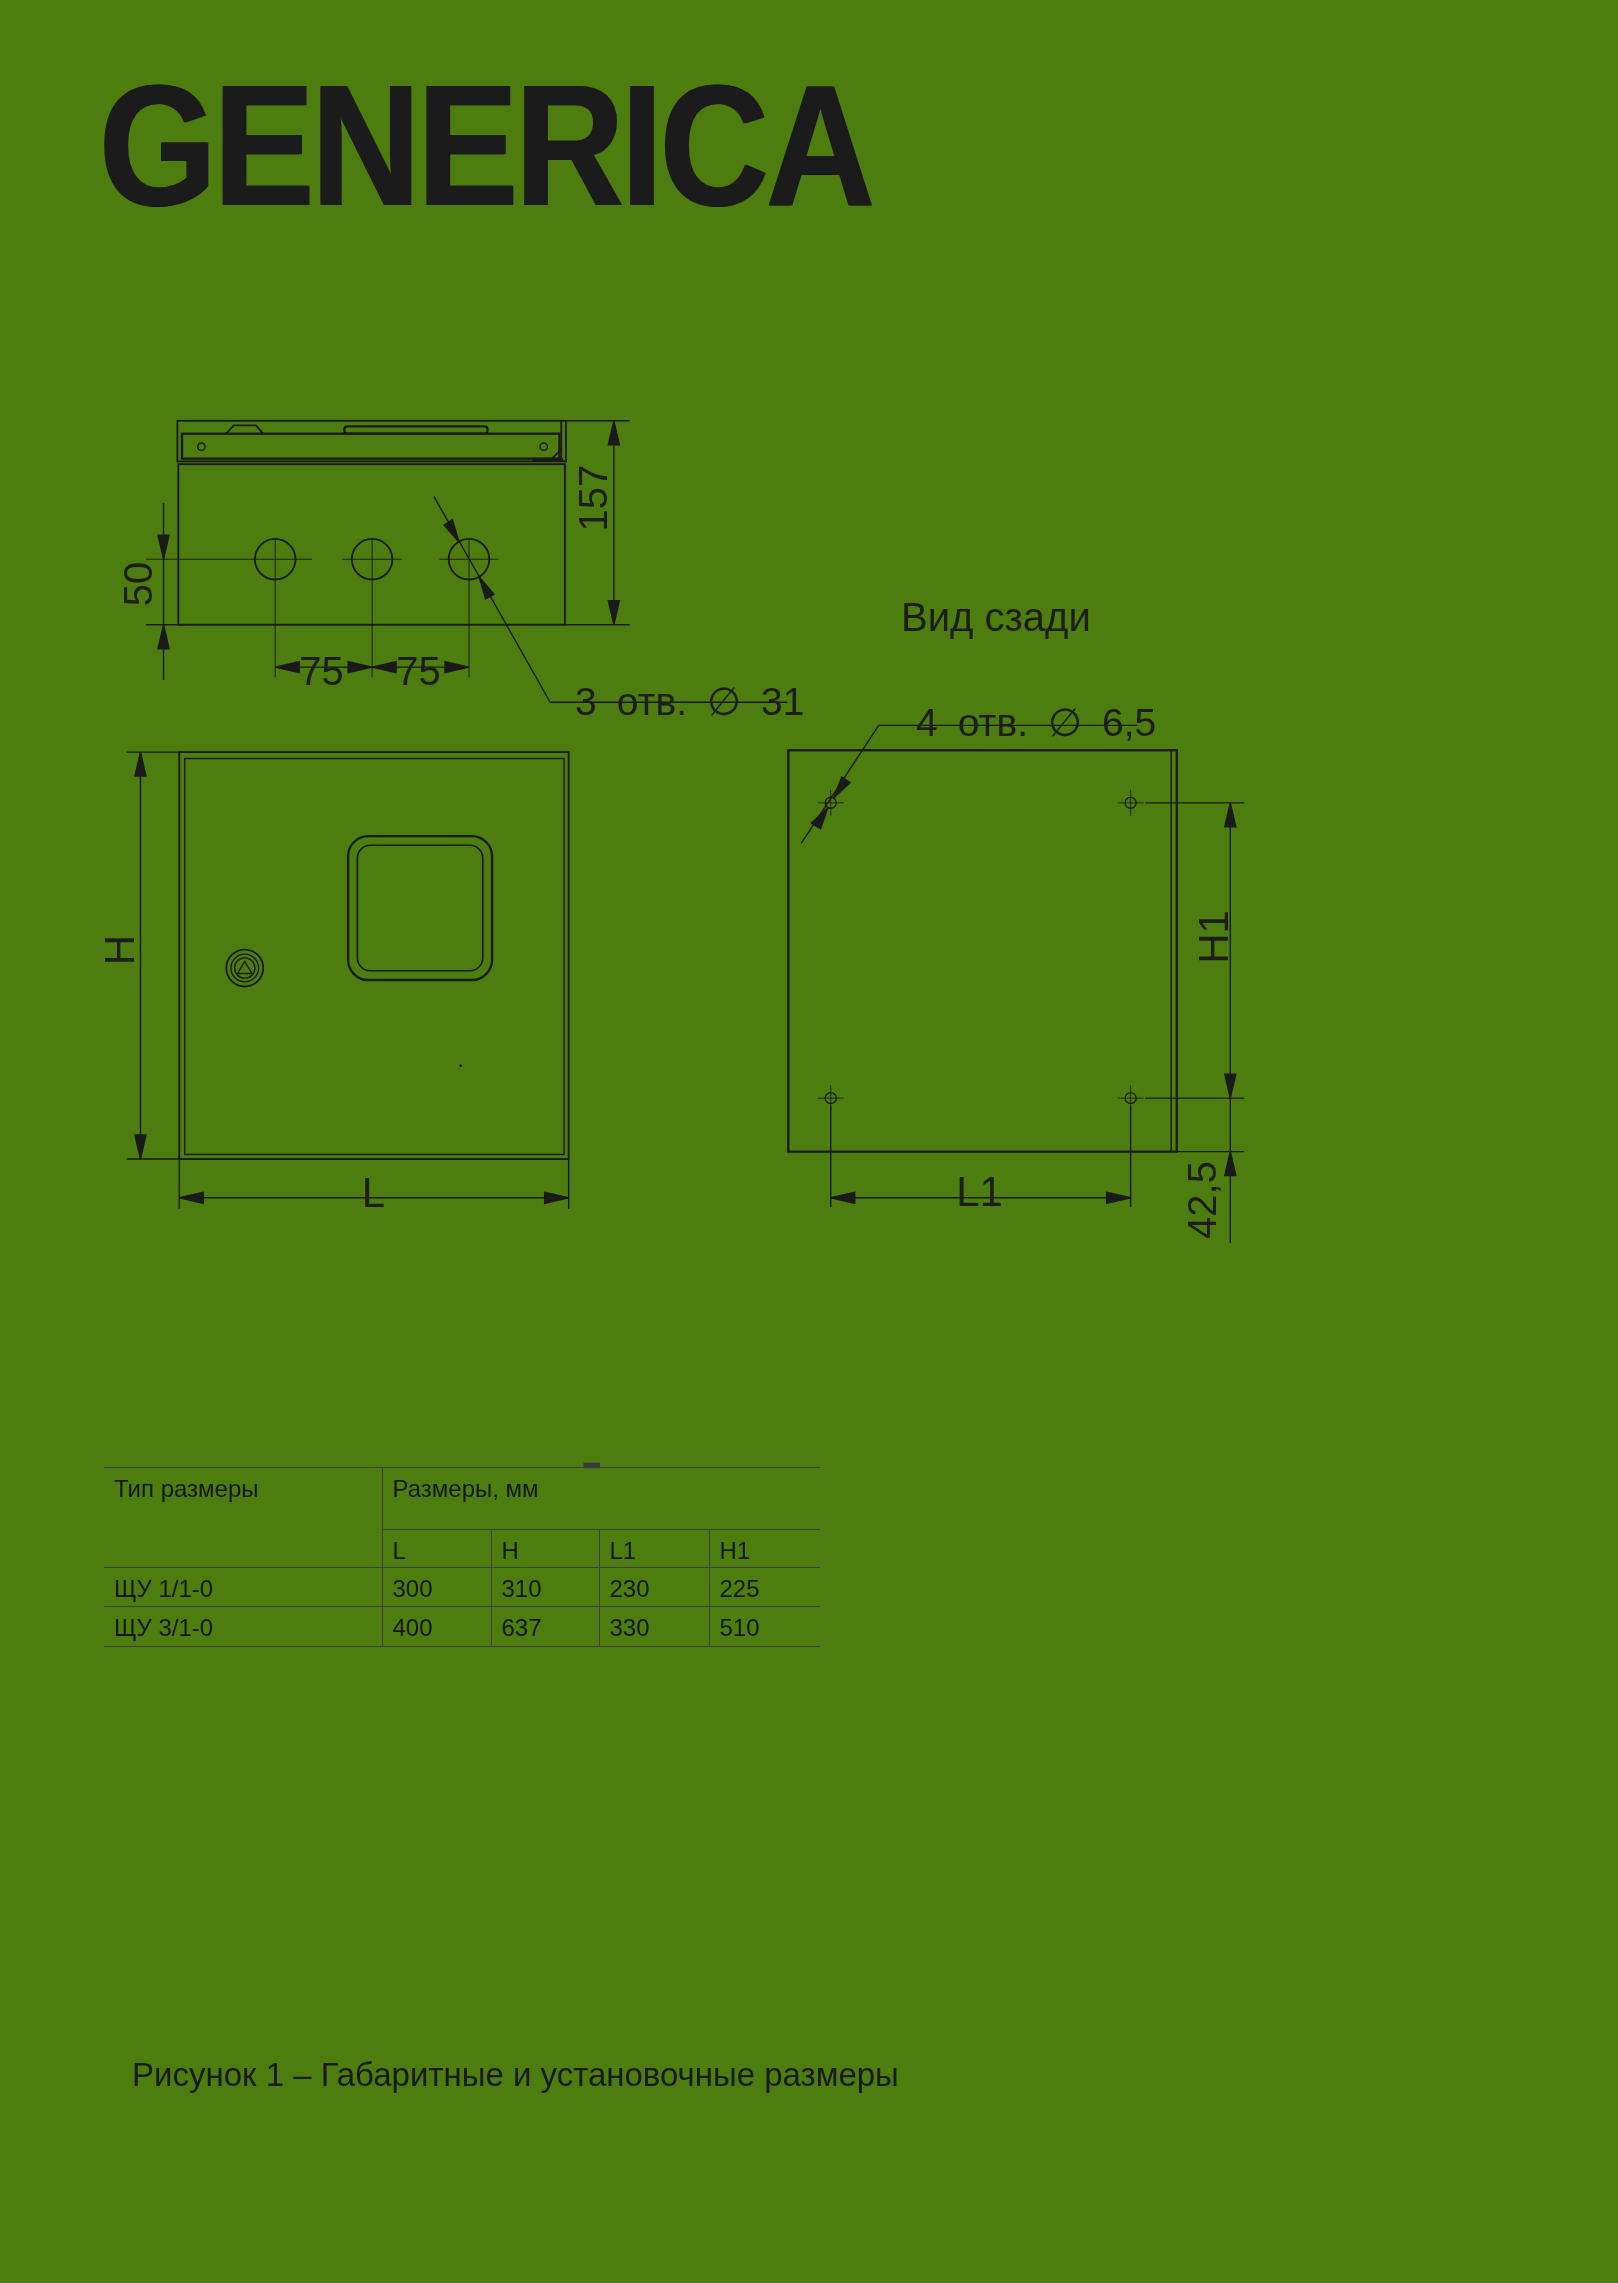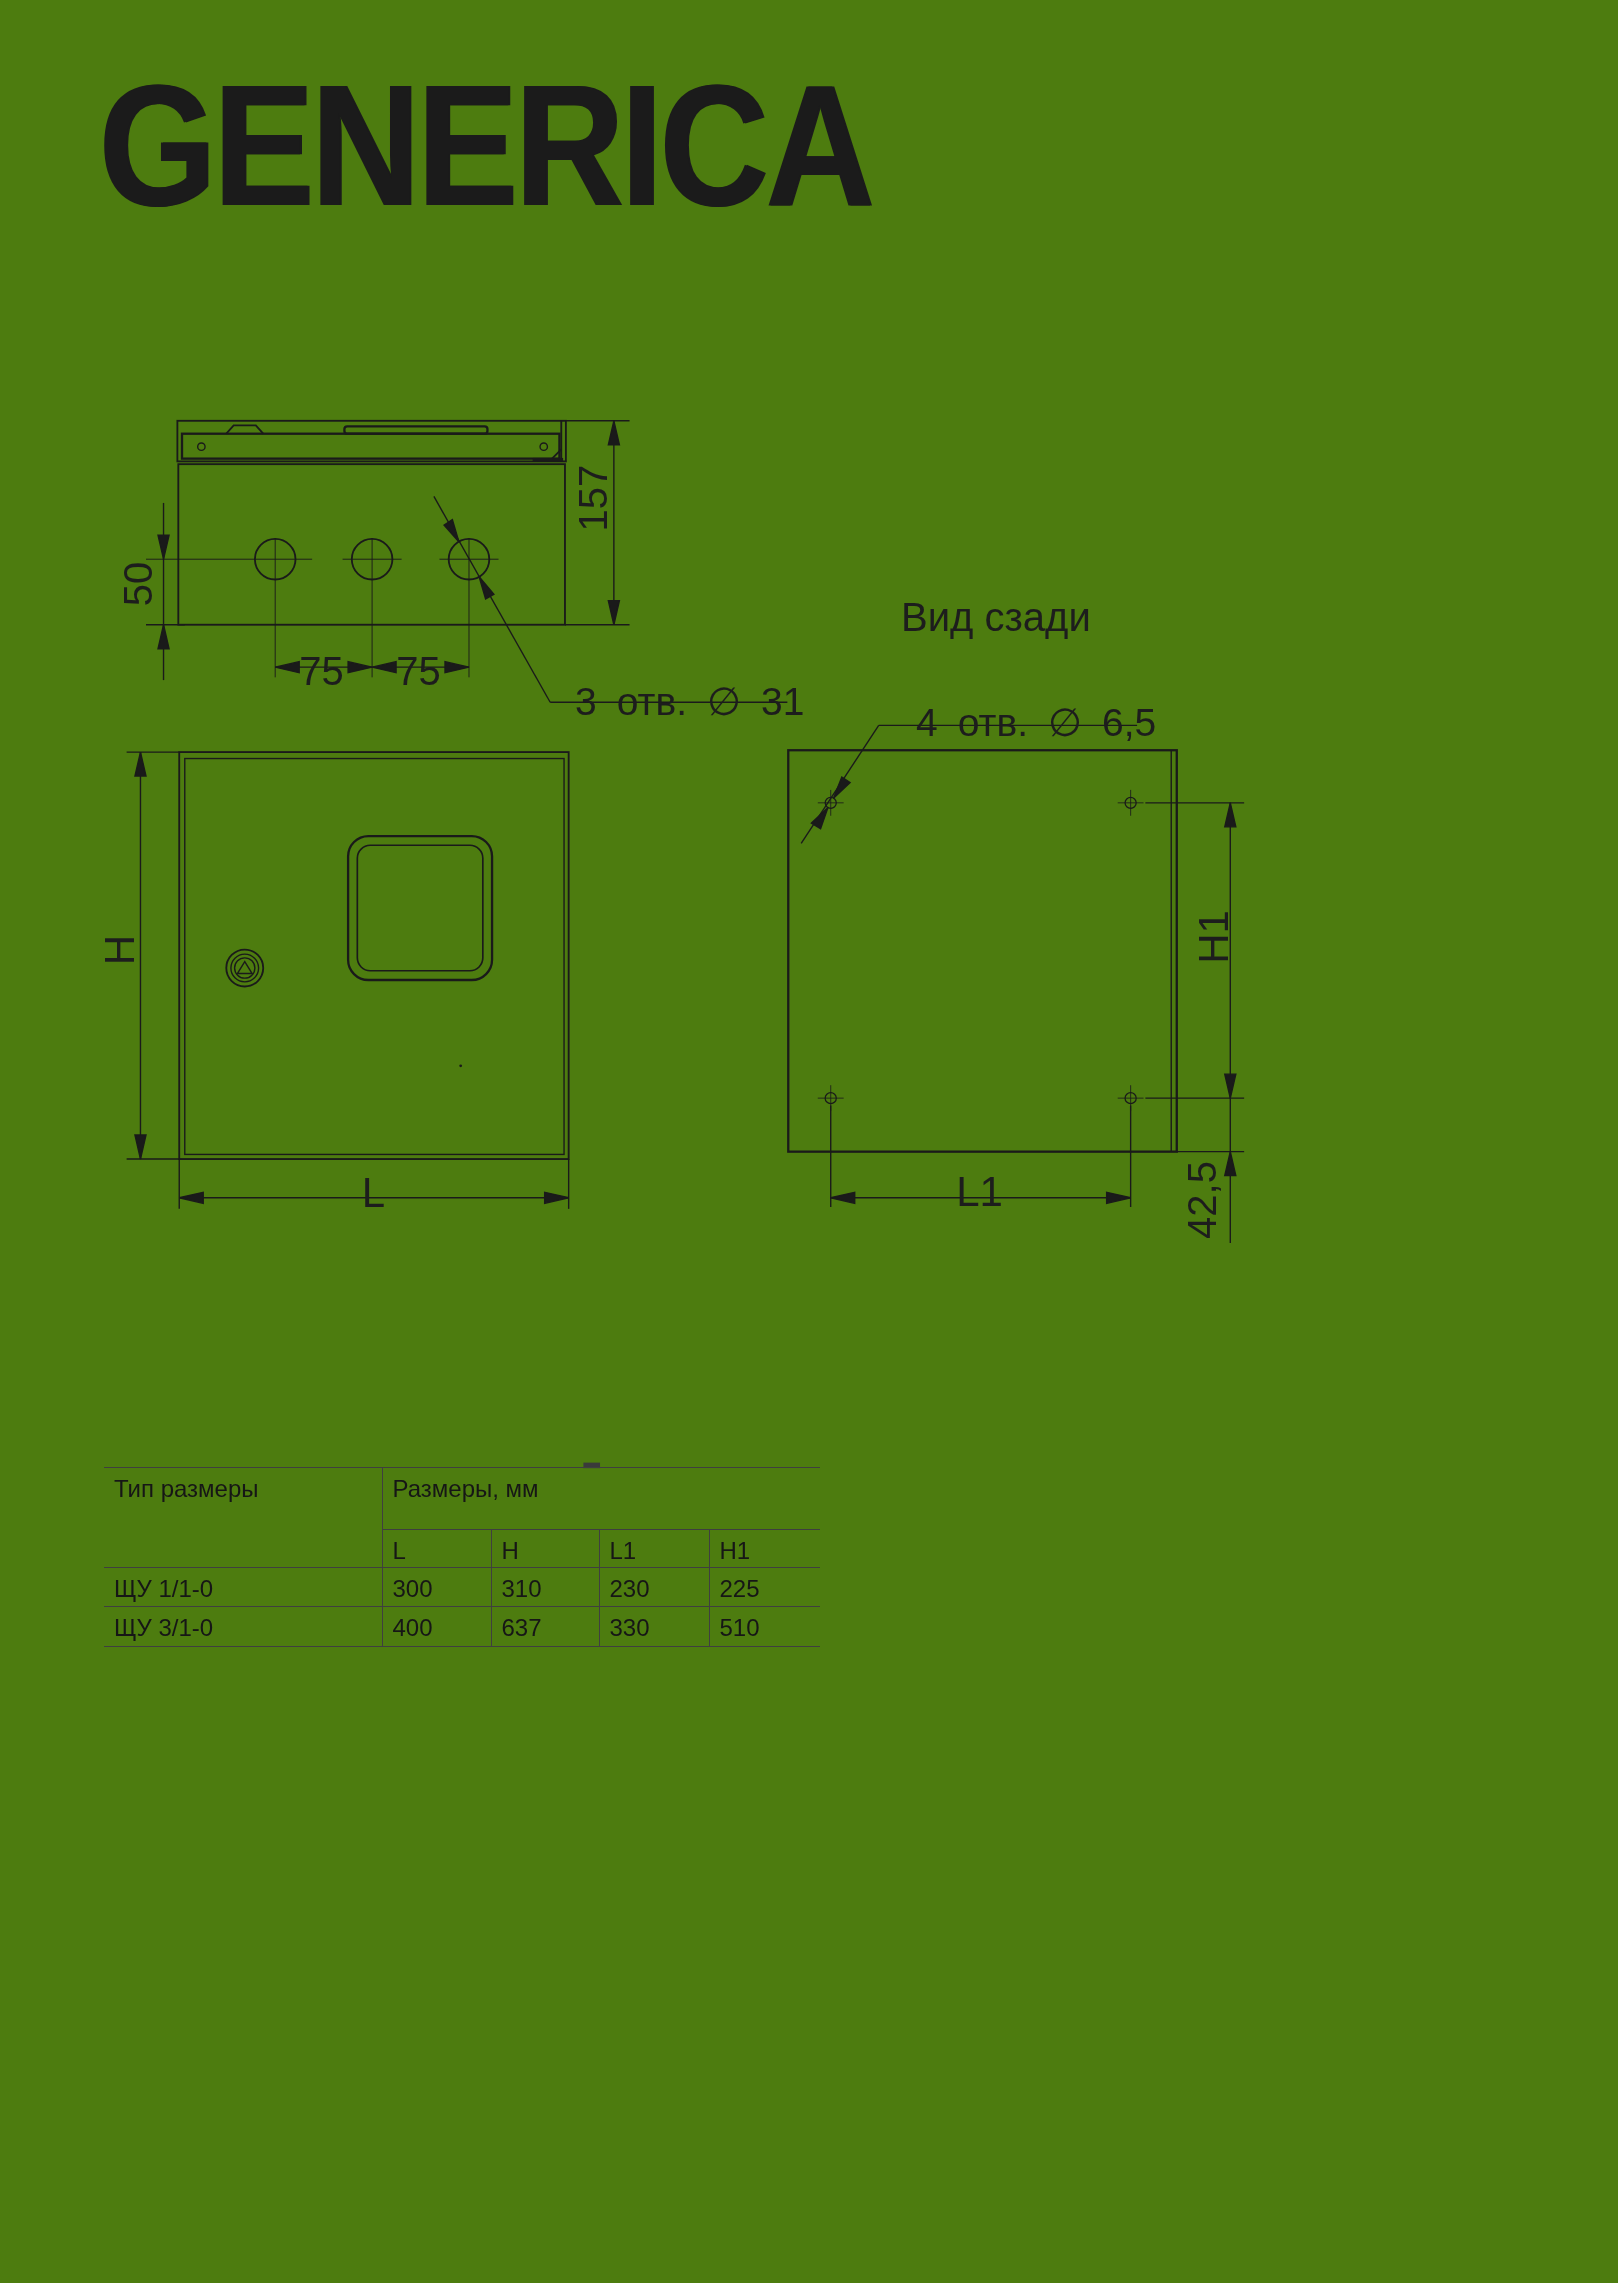--- a/index.html
+++ b/index.html
@@ -220,15 +220,16 @@
     <tr style="height:40px;">
       <td class="c-type bR">ЩУ 3/1-0</td>
       <td class="bR">400</td>
       <td class="bR">637</td>
       <td class="bR">330</td>
       <td>510</td>
     </tr>
   </tbody>
     </table>
 
+  <div class="lbl caption" style="left:132px;top:2034px;">Рисунок 1 – Габаритные и установочные размеры</div>
 
 </div>
 
 
 </body></html>

